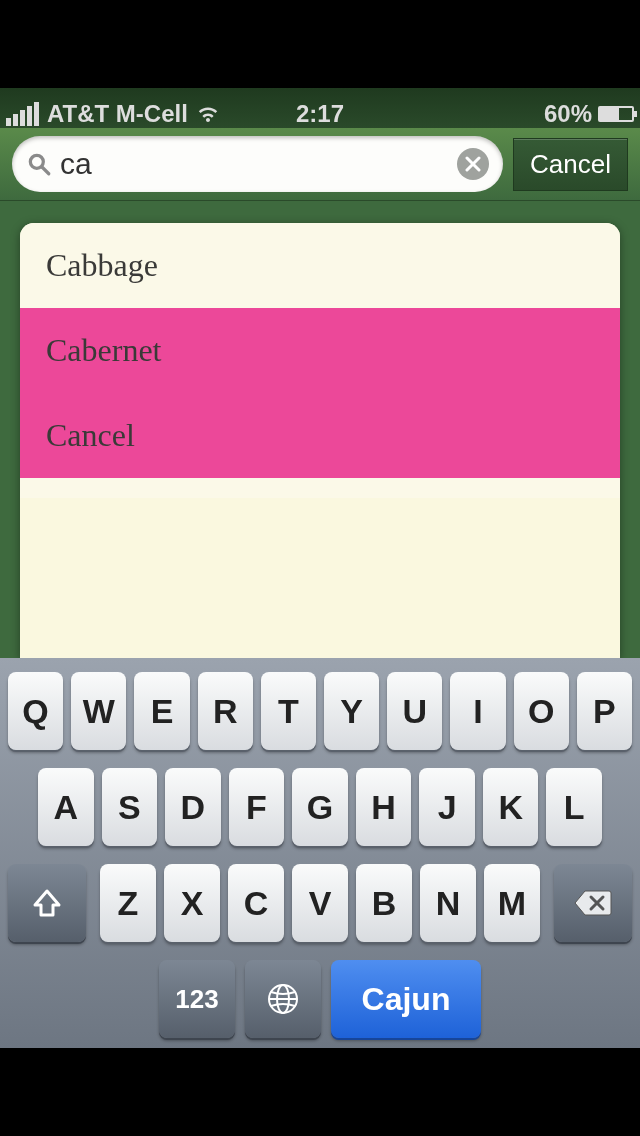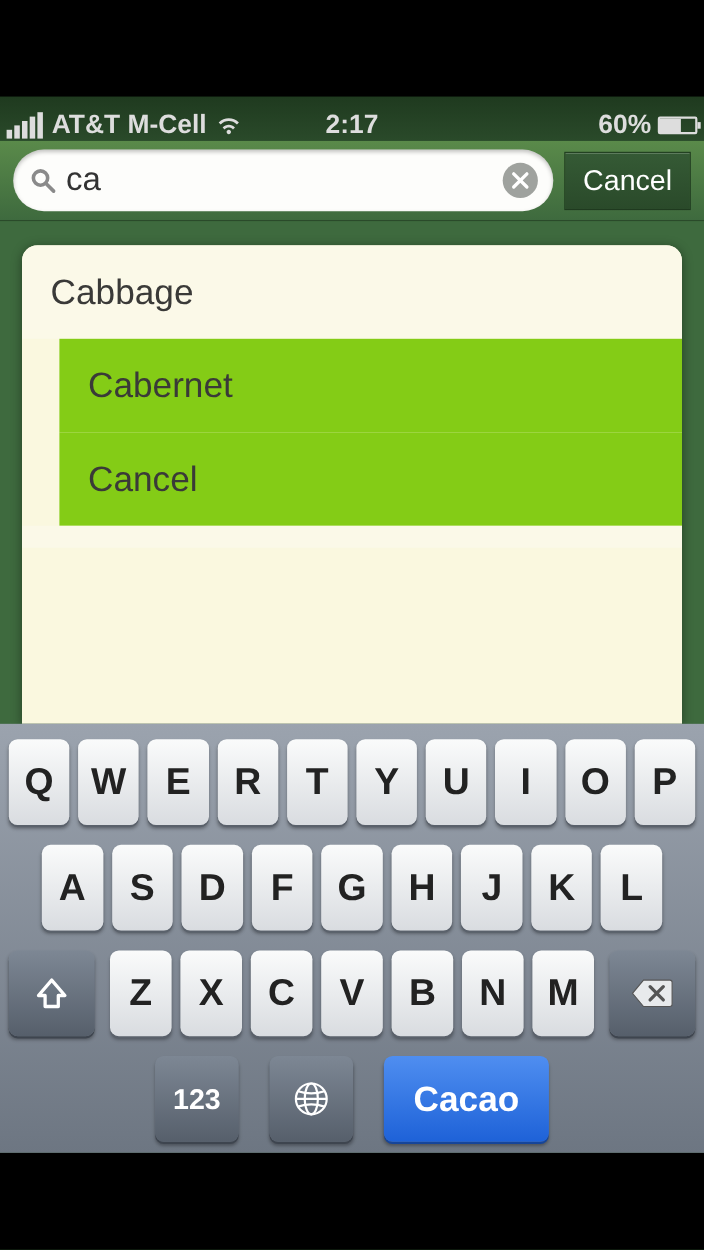--- a/index.html
+++ b/index.html
@@ -74,35 +74,36 @@
     padding: 10px 16px;
     box-shadow: inset 0 1px rgba(255,255,255,.2);
     text-align: right;
   }
 
   
   .results-wrap {
     padding: 22px 20px 0 20px;
     flex: 1;
     background: #3e6a3e;
+    font-family: Liberation Serif, serif;
   }
   .results {
     background: #faf8df;
     border-radius: 14px 14px 0 0;
     overflow: hidden;
     height: 100%;
     box-shadow: 0 2px 10px rgba(0,0,0,.4);
   }
   .result-item {
     padding: 24px 26px;
     font-size: 32px;
     color: #3a3a38;
   }
   .result-item.odd { background: #fbf9e8; }
-  .result-item.even { background: #84cc16; margin-left: 34px; }
+  .result-item.even { background: #ec4899; }
 
   
   .keyboard {
     background: linear-gradient(#9ba3ae, #6d7682);
     padding: 14px 4px 10px 4px;
     display: flex;
     flex-direction: column;
     gap: 18px;
   }
   .kb-row { display: flex; gap: 8px; justify-content: center; padding: 0 4px; }
@@ -123,21 +124,21 @@
   .key-special {
     background: linear-gradient(#7d8794, #565f6b);
     color: #fff;
     box-shadow: 0 2px 0 #3e454f, 0 3px 3px rgba(0,0,0,.3);
   }
   .key-shift, .key-backspace { flex: 0 0 78px; }
   .kb-row.row3 { padding: 0 4px; }
   .kb-row.row3 .letter { flex: 0 0 56px; }
   .kb-row.row3 { gap: 8px; }
 
-  .kb-row.row4 { padding: 0 4px; gap: 28px; }
+  .kb-row.row4 { padding: 0 4px; gap: 10px; }
   .key-123, .key-globe { flex: 0 0 76px; font-size: 26px; }
   .key-space {
     flex: 1;
     font-size: 28px;
     font-weight: 500;
     color: #555;
     background: linear-gradient(#f0f1f2, #c9cdd2);
   }
   .key-done {
     flex: 0 0 150px;
@@ -261,19 +262,19 @@
       <div class="key key-special key-123">123</div>
       <div class="key key-special key-globe">
         <svg class="globe-icon" viewBox="0 0 34 34">
           <circle cx="17" cy="17" r="14" fill="none" stroke="#fff" stroke-width="2"></circle>
           <ellipse cx="17" cy="17" rx="6" ry="14" fill="none" stroke="#fff" stroke-width="2"></ellipse>
           <line x1="3" y1="17" x2="31" y2="17" stroke="#fff" stroke-width="2"></line>
           <path d="M5 10 Q17 14 29 10" fill="none" stroke="#fff" stroke-width="2"></path>
           <path d="M5 24 Q17 20 29 24" fill="none" stroke="#fff" stroke-width="2"></path>
         </svg>
       </div>
-      <div class="key key-done">Cacao</div>
+      <div class="key key-done">Cajun</div>
     </div>
   </div>
 
 </div>
 
 <div class="letterbox-bottom"></div>
 
 </body></html>

